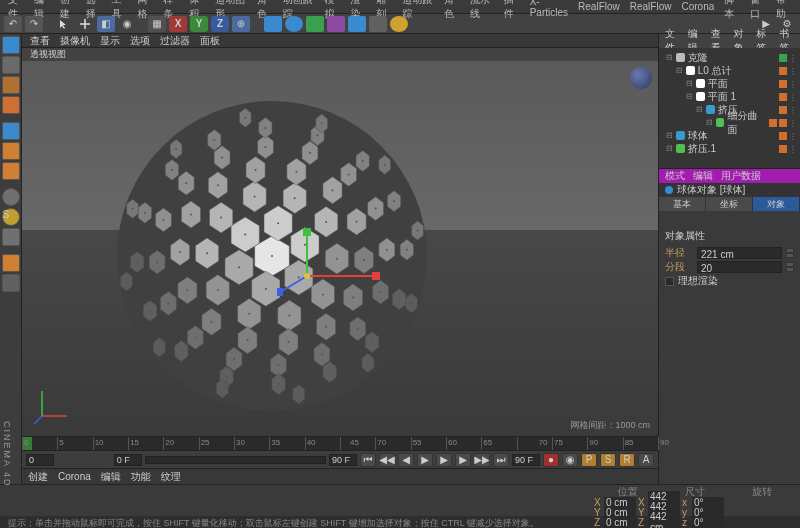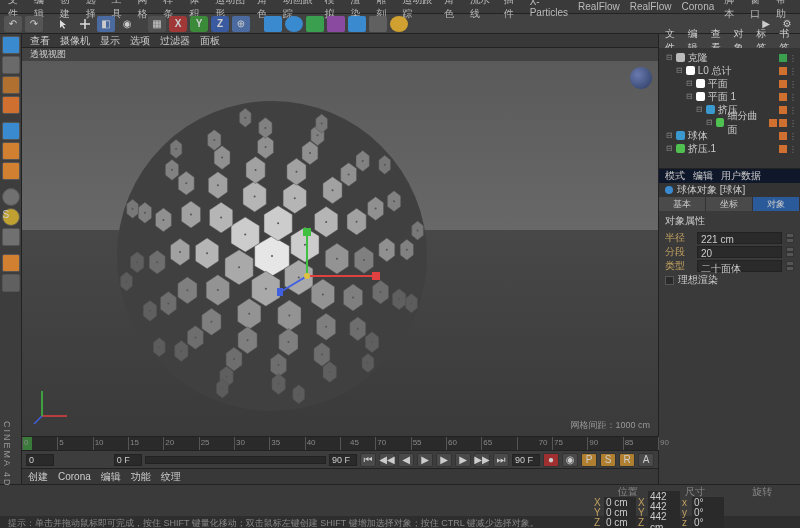--- a/index.html
+++ b/index.html
@@ -23,27 +23,27 @@
 .view-status { position: absolute; right: 8px; bottom: 4px; color: #999; font-size: 9px; }
 .nav-ball { position: absolute; right: 6px; top: 6px; width: 22px; height: 22px; border-radius: 50%; background: radial-gradient(circle at 35% 35%, #6a7ab0, #2a3a60); }
 .right-panel { width: 142px; background: #3a3a3a; display: flex; flex-direction: column; border-left: 1px solid #222; }
 .panel-header { height: 14px; background: #424242; display: flex; align-items: center; padding: 0 6px; gap: 8px; font-size: 9px; }
 .obj-tree { flex: 0 0 120px; background: #353535; padding: 3px; font-size: 9px; overflow: hidden; }
 .tree-row { display: flex; align-items: center; height: 13px; gap: 3px; padding-left: 4px; }
 .tree-icon { width: 9px; height: 9px; border-radius: 2px; }
 .tree-tags { margin-left: auto; display: flex; gap: 2px; }
 .tag { width: 8px; height: 8px; }
 .attr-panel { flex: 1; background: #3a3a3a; border-top: 1px solid #222; }
-.attr-header { height: 14px; background: #0f172a; padding: 0 6px; display: flex; align-items: center; gap: 8px; }
+.attr-header { height: 14px; background: #a21caf; padding: 0 6px; display: flex; align-items: center; gap: 8px; }
 .attr-title { height: 14px; display: flex; align-items: center; padding: 0 6px; gap: 4px; background: #333; }
 .attr-title .dot { width: 8px; height: 8px; border-radius: 50%; background: #3a8ad0; }
 .attr-tabs { display: flex; height: 14px; }
 .attr-tab { flex: 1; background: #4a4a4a; display: flex; align-items: center; justify-content: center; font-size: 9px; border-right: 1px solid #333; }
 .attr-tab.active { background: #2a5a9a; }
-.attr-section { padding: 3px 6px; font-size: 9px; }
+.attr-section { padding: 18px 6px; font-size: 9px; }
 .attr-row { display: flex; align-items: center; height: 14px; gap: 4px; }
 .attr-row .lbl { width: 28px; color: #c0a060; }
 .attr-row .val { flex: 1; background: #2a2a2a; padding: 1px 3px; border: 1px solid #222; height: 12px; }
 .spinner { width: 8px; display: flex; flex-direction: column; }
 .spinner div { height: 5px; background: #555; border: 1px solid #333; }
 .chk { width: 9px; height: 9px; background: #2a2a2a; border: 1px solid #555; }
 .timeline { height: 14px; background: #2e2e2e; display: flex; align-items: center; position: relative; border-top: 1px solid #222; }
 .tl-ruler { flex: 1; height: 100%; position: relative; background: #2a2a2a; }
 .tl-tick { position: absolute; top: 0; width: 1px; height: 100%; background: #555; }
 .tl-num { position: absolute; top: 1px; font-size: 8px; color: #888; }
@@ -529,28 +529,20 @@
               </div>
             </div>
             <div class="attr-row">
               <div class="lbl">分段</div>
               <div class="val">20</div>
               <div class="spinner">
                 <div></div>
                 <div></div>
               </div>
             </div>
-            <div class="attr-row">
-              <div class="lbl">类型</div>
-              <div class="val">二十面体</div>
-              <div class="spinner">
-                <div></div>
-                <div></div>
-              </div>
-            </div>
           </div>
         <div class="attr-row">
           <div class="chk"></div>
           <span>理想渲染</span>
         </div>
       </div>
     </div>
   </div>
 </div>
 

